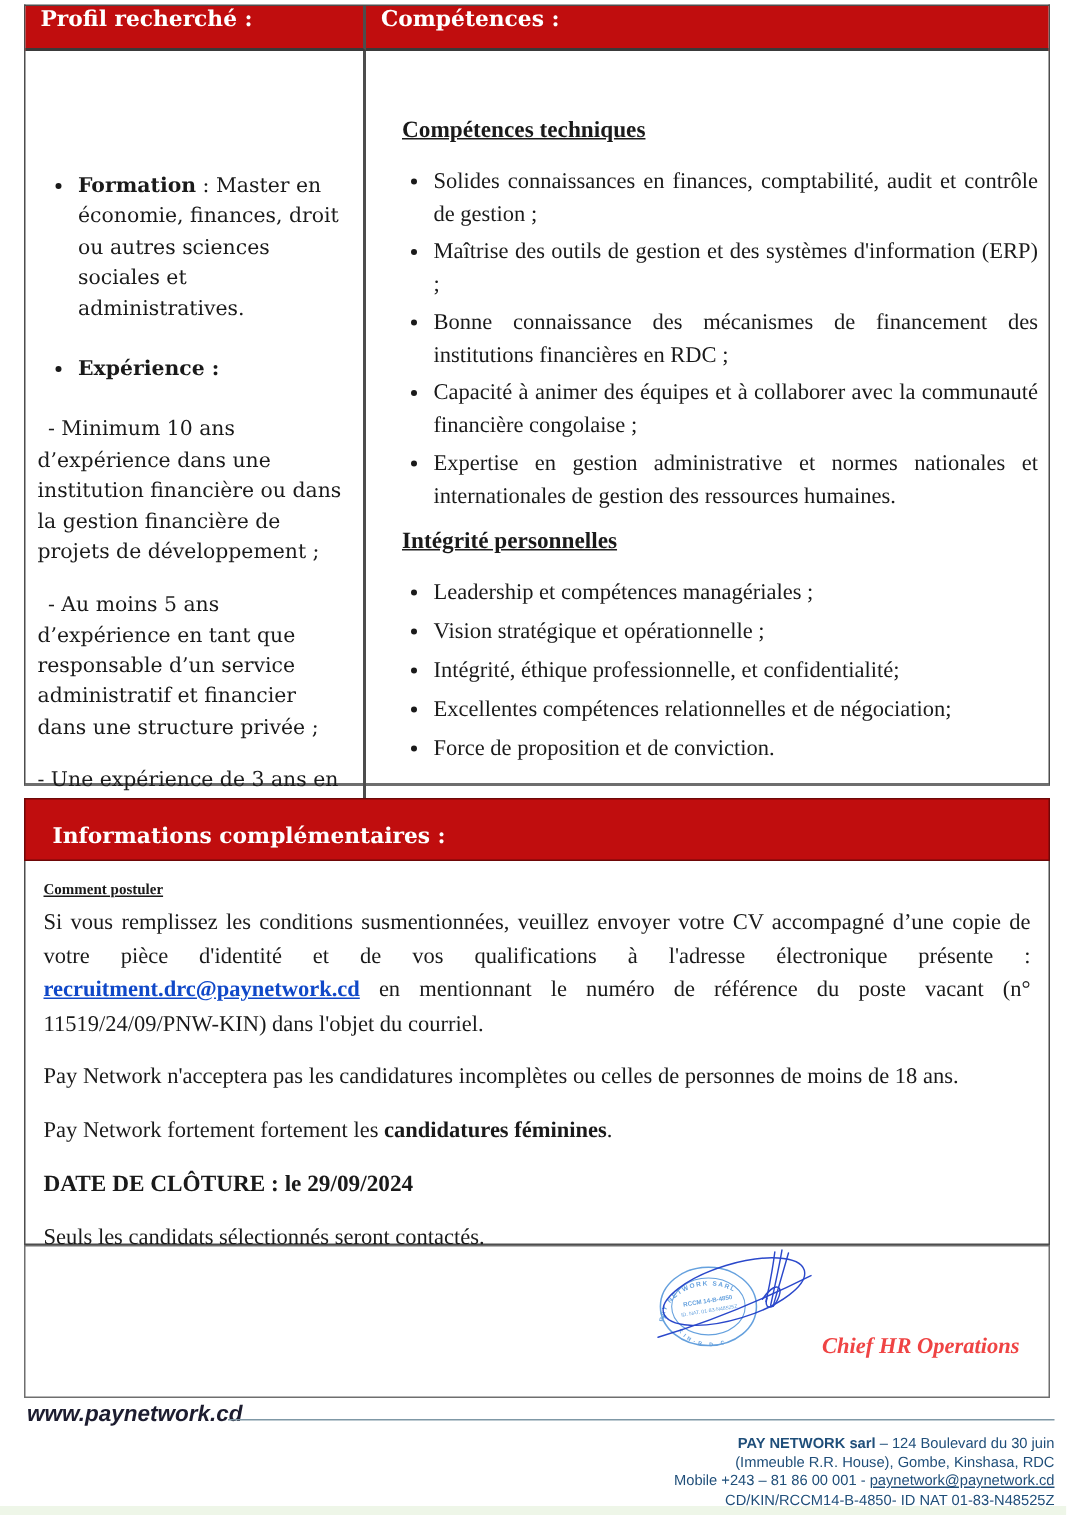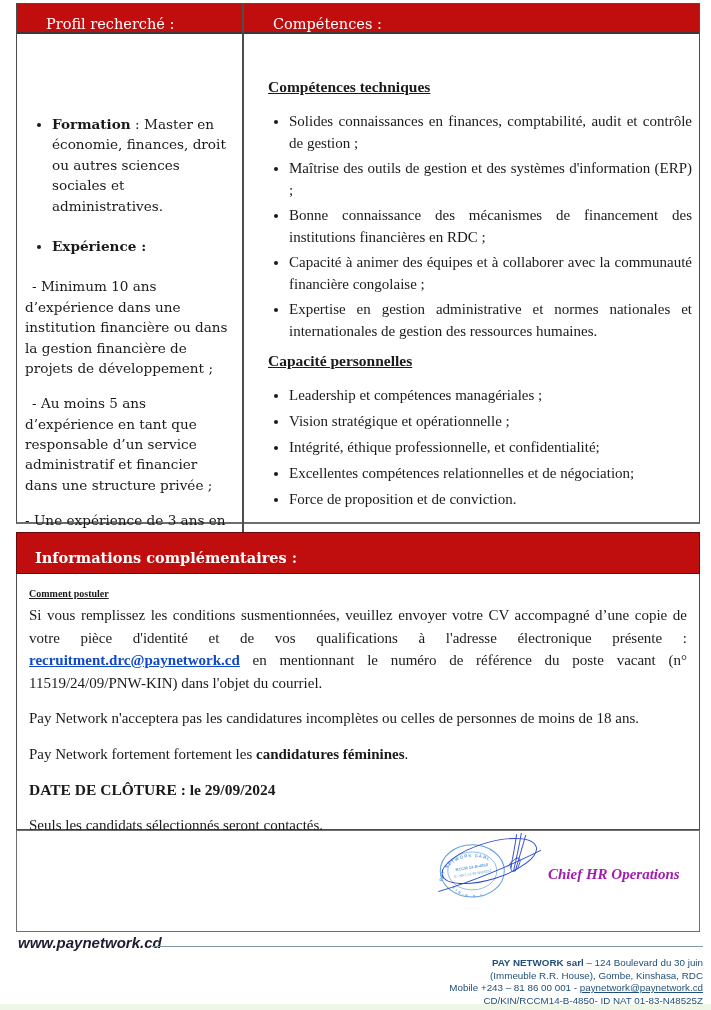--- a/index.html
+++ b/index.html
@@ -10,22 +10,22 @@
   }
 
   
   .tbl1 {
     position:absolute; left:16px; top:3px; width:684px; height:521px;
     display:grid; grid-template-columns:227px 1fr; grid-template-rows:30px 1fr;
     border:1px solid #4d4d4d; border-bottom:2px solid #6e6e6e; box-sizing:border-box; background:#fff;
   }
   .hdr {
     background:#c00d0e; color:#fff; font-family:"DejaVu Serif", serif;
-    font-weight:normal; font-size:14.5px; display:flex; align-items:flex-end;
-    padding-left:29px; box-sizing:border-box; border-bottom:2px solid #3a3a3a;
+    font-weight:bold; font-size:14.5px; display:flex; align-items:flex-start;
+    padding-left:10px; box-sizing:border-box; border-bottom:2px solid #3a3a3a;
   }
   .colsep { border-right:2px solid #4d4d4d; }
   .leftcell {
     padding:80px 8px 0 8px; font-family:"DejaVu Serif", serif;
     font-size:13.6px; line-height:1.5; box-sizing:border-box;
   }
   ul.profile { list-style:disc; margin:0 0 10px 0; padding-left:27px; }
   ul.profile li { margin-bottom:20px; }
   .leftcell p { margin:0 0 15px 0; }
   .leftcell p.ind { text-indent:7px; }
@@ -53,23 +53,23 @@
   .link { color:#1048c8; font-weight:bold; text-decoration:underline; cursor:pointer; }
   .ref { font-weight:normal; }
   .date { font-weight:bold; font-size:15.5px; }
 
   
   .sigbox {
     position:absolute; left:16px; top:830px; width:684px; height:102px;
     border:1px solid #6e6e6e; box-sizing:border-box; background:#fff;
   }
   .sigtitle {
-    position:absolute; left:548px; top:866px; z-index:3;
+    position:absolute; left:548px; top:890px; z-index:3;
     font-family:"Liberation Serif", serif; font-style:italic; font-weight:bold;
-    font-size:15px; color:#a21caf; white-space:nowrap;text-align:right;
+    font-size:15px; color:#ef4444; white-space:nowrap;text-align:right;
   }
   .stampsvg { position:absolute; left:430px; top:760px; z-index:4; pointer-events:none; }
 
   
   .website {
     position:absolute; left:18px; top:934px;
     font-family:"Liberation Sans", sans-serif; font-style:italic; font-weight:600;
     font-size:15px; color:#1d1d30;text-align:center;
   }
   .rule { position:absolute; left:152px; top:946px; width:551px; border-top:1.5px solid #7f98a6; }
@@ -105,21 +105,21 @@
 
     <div class="rightcell">
       <div class="sechead">Compétences techniques</div>
       <ul class="comp">
         <li>Solides connaissances en finances, comptabilité, audit et contrôle de gestion ;</li>
         <li>Maîtrise des outils de gestion et des systèmes d'information (ERP) ;</li>
         <li>Bonne connaissance des mécanismes de financement des institutions financières en RDC ;</li>
         <li>Capacité à animer des équipes et à collaborer avec la communauté financière congolaise ;</li>
         <li>Expertise en gestion administrative et normes nationales et internationales de gestion des ressources humaines.</li>
       </ul>
-      <div class="sechead">Capacité personnelles</div>
+      <div class="sechead">Intégrité personnelles</div>
       <ul class="comp comp2">
         <li>Leadership et compétences managériales ;</li>
         <li>Vision stratégique et opérationnelle ;</li>
         <li>Intégrité, éthique professionnelle, et confidentialité;</li>
         <li>Excellentes compétences relationnelles et de négociation;</li>
         <li>Force de proposition et de conviction.</li>
       </ul>
     </div>
   </div>
 

